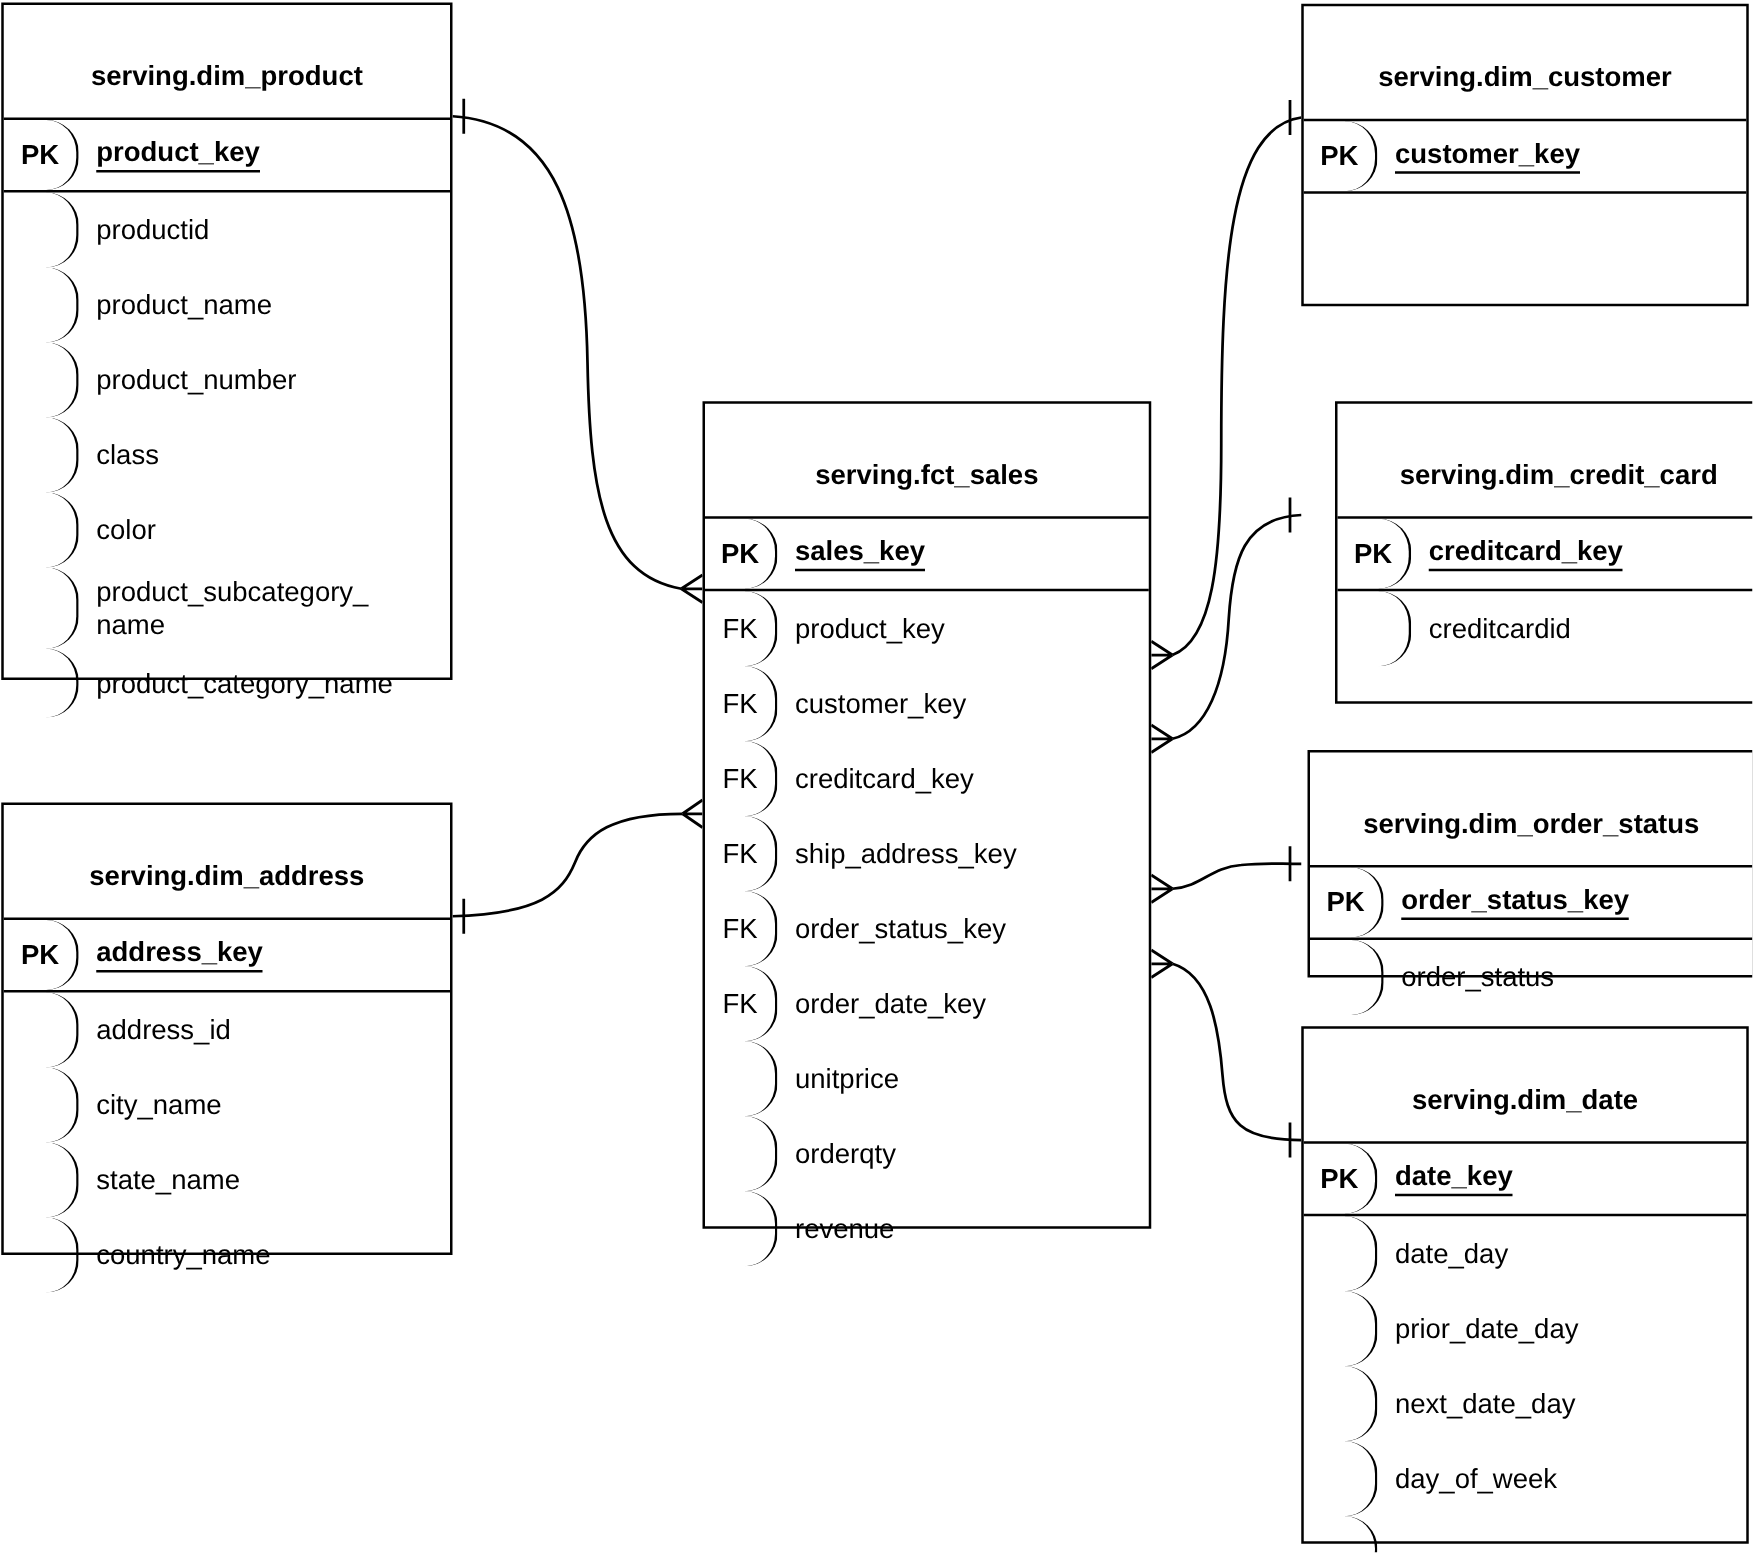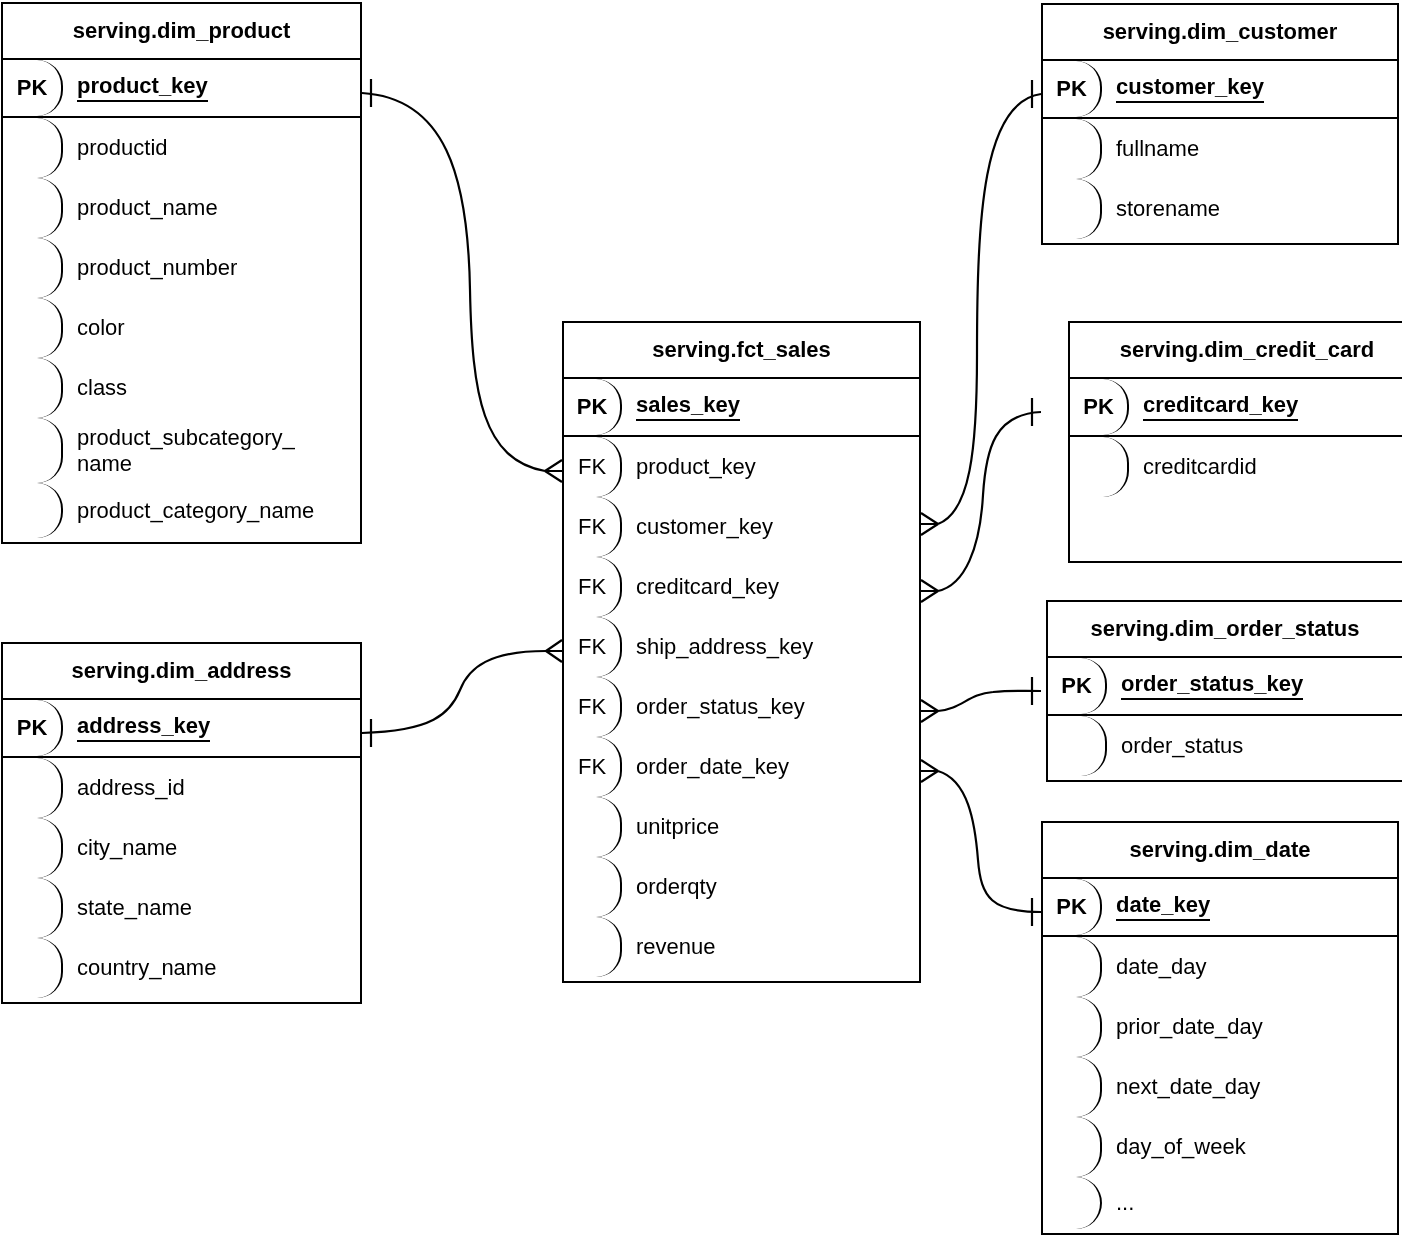--- a/index.html
+++ b/index.html
@@ -28,28 +28,29 @@
 
   .entity {
     position: absolute;
     border: 2px solid #000000;
     background: #ffffff;
     display: flex;
     flex-direction: column;
     font-size: 22px;
   }
   .entity-title {
-    height: 56px;
+    height: 68px;
     flex: 0 0 auto;
     border-bottom: 2px solid #000000;
     display: flex;
     align-items: center;
     justify-content: center;
     font-weight: bold;
     font-size: 22px;
+    margin-top: 24px;
   }
   .pk-row {
     height: 58px;
     flex: 0 0 auto;
     border-bottom: 2px solid #000000;
     display: flex;
   }
   .keycell {
     width: var(--keyw, 60px);
     flex: 0 0 auto;
@@ -132,25 +133,25 @@
       <div class="row" style="height:60px">
           <div class="keycell"></div>
           <div class="fieldcell">product_name</div>
         </div>
       <div class="row" style="height:60px">
           <div class="keycell"></div>
           <div class="fieldcell">product_number</div>
         </div>
       <div class="row" style="height:60px">
           <div class="keycell"></div>
+          <div class="fieldcell">class</div>
+        </div>
+      <div class="row" style="height:60px">
+          <div class="keycell"></div>
           <div class="fieldcell">color</div>
-        </div>
-      <div class="row" style="height:60px">
-          <div class="keycell"></div>
-          <div class="fieldcell">class</div>
         </div>
       <div class="row" style="height:65px">
           <div class="keycell"></div>
           <div class="fieldcell">
             <span>
               <span style="display:block">product_subcategory_</span>
               <span style="display:block">name</span>
             </span>
           </div>
         </div>
@@ -162,30 +163,20 @@
   </div>
 
   <div class="entity" style="left:1041px; top:3px; width:358px; height:242px; --keyw:59px;">
     <div class="entity-title">serving.dim_customer</div>
     <div class="pk-row">
       <div class="keycell">PK</div>
       <div class="fieldcell">
           <span class="pkname">customer_key</span>
         </div>
     </div>
-    <div class="rows">
-      <div class="row" style="height:60px">
-          <div class="keycell"></div>
-          <div class="fieldcell">fullname</div>
-        </div>
-      <div class="row" style="height:60px">
-          <div class="keycell"></div>
-          <div class="fieldcell">storename</div>
-        </div>
-    </div>
   </div>
 
   <div class="entity" style="left:562px; top:321px; width:359px; height:662px; --keyw:58px;">
     <div class="entity-title">serving.fct_sales</div>
     <div class="pk-row">
       <div class="keycell">PK</div>
       <div class="fieldcell">
           <span class="pkname">sales_key</span>
         </div>
     </div>

